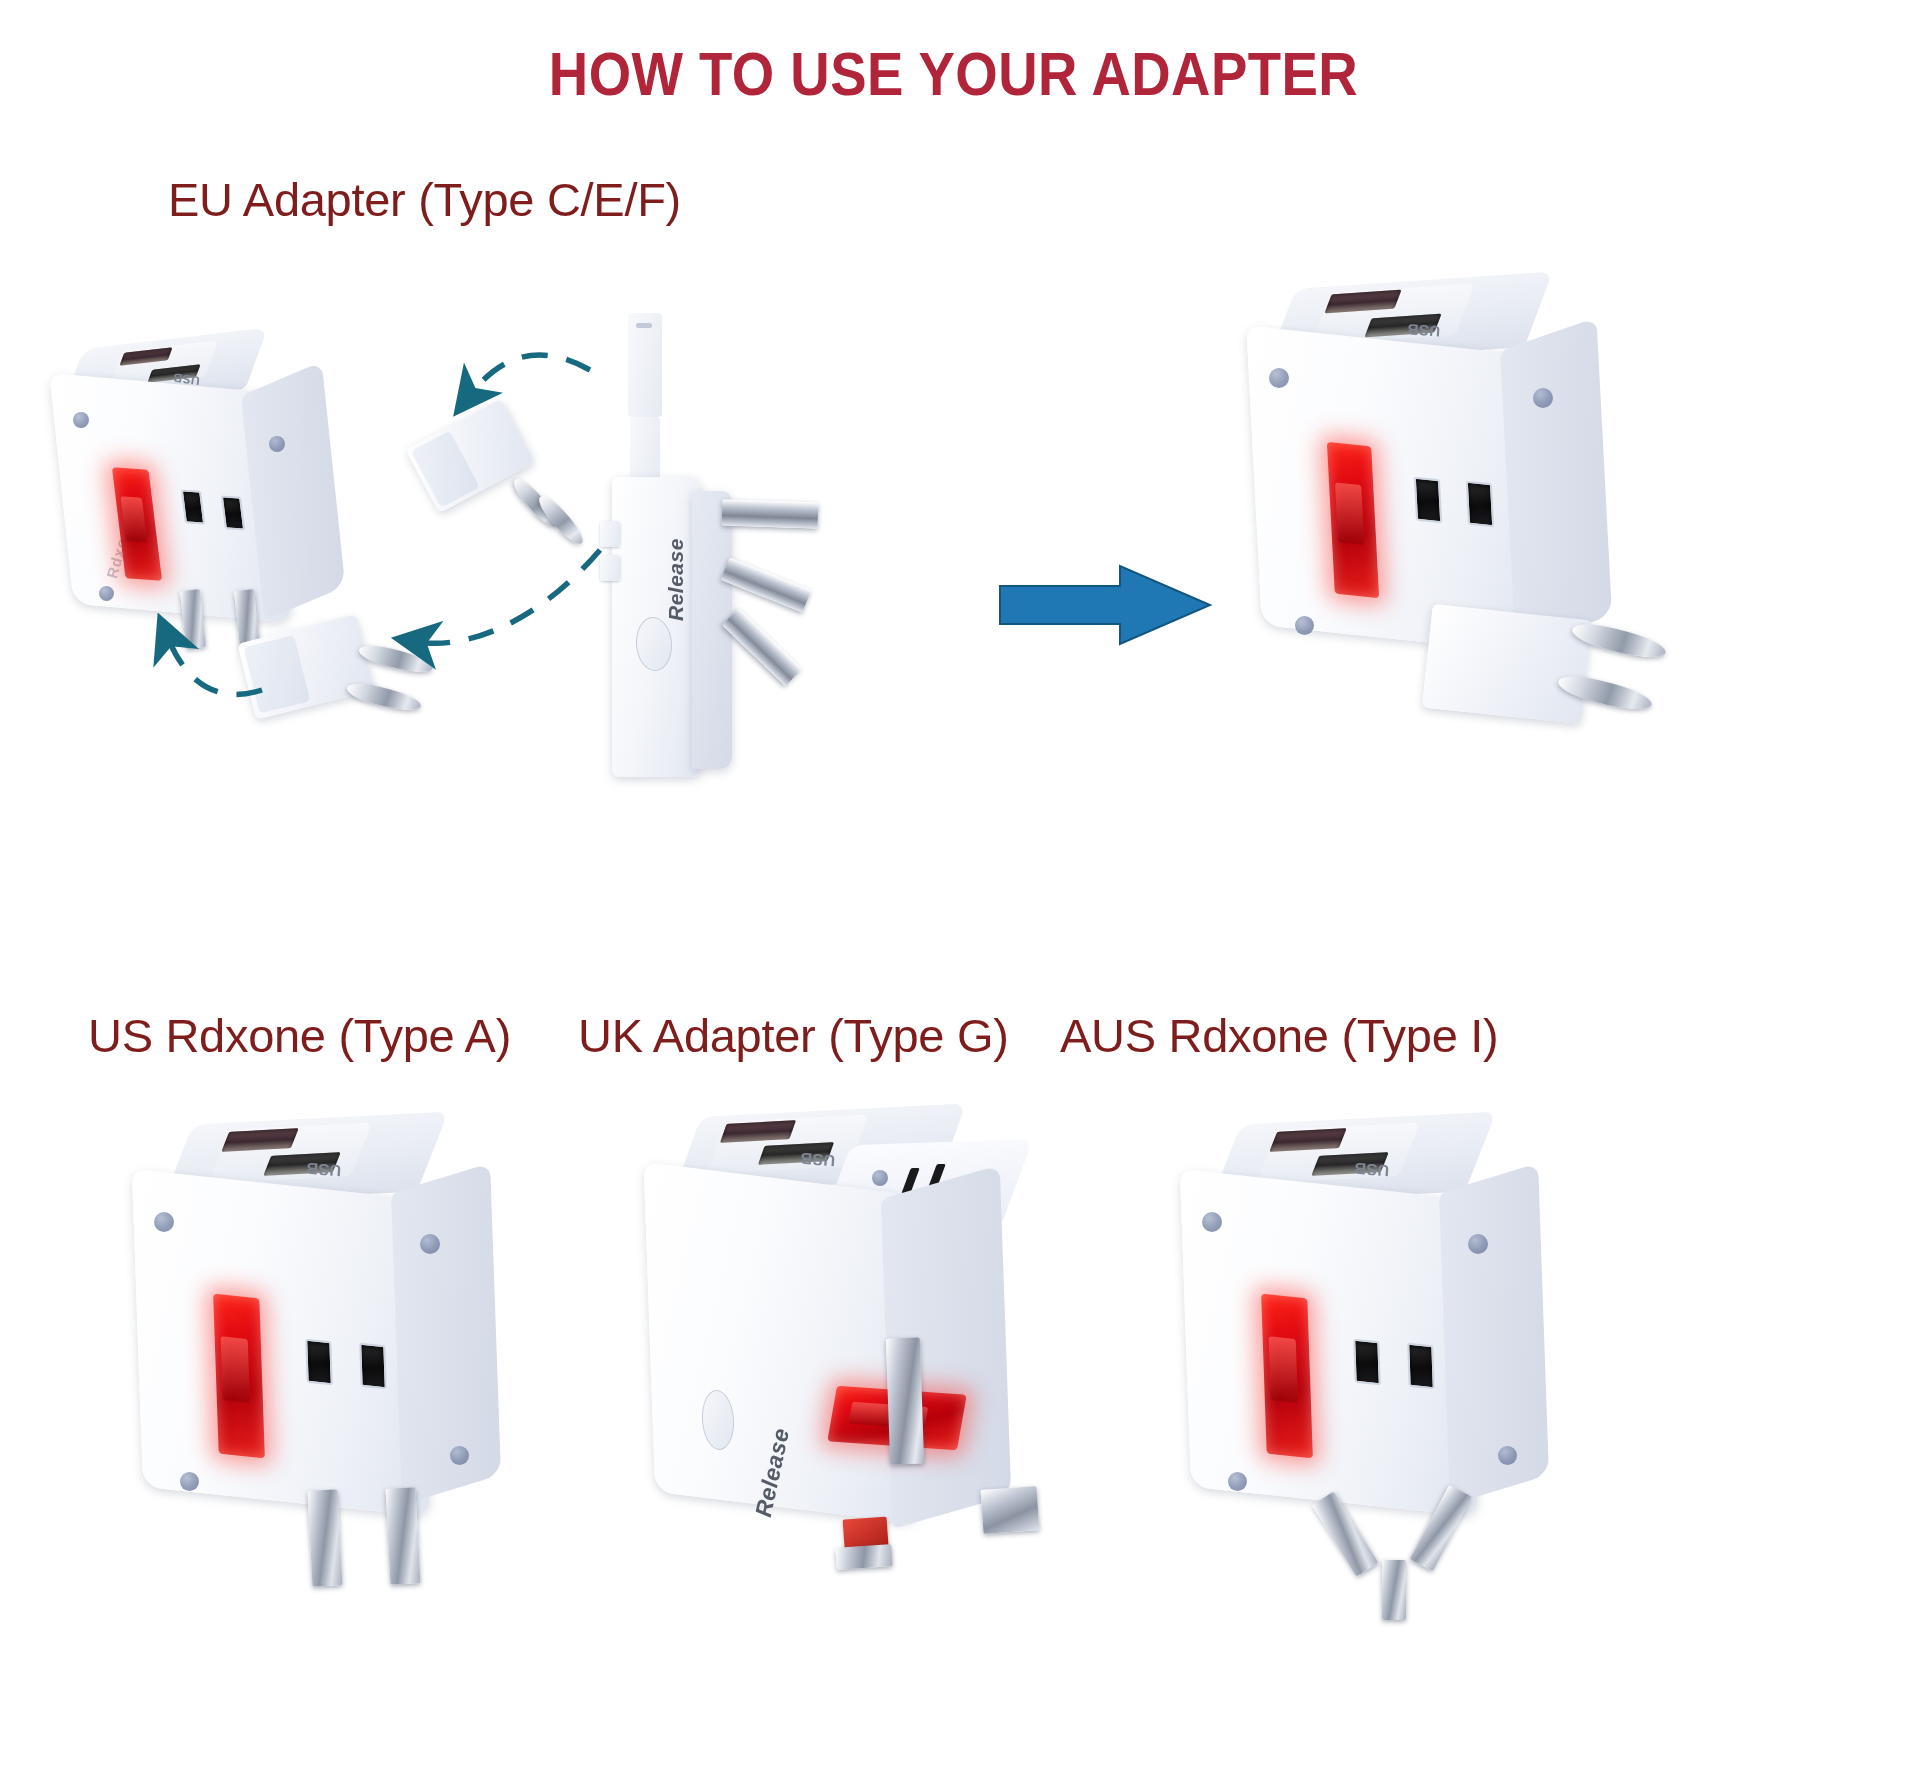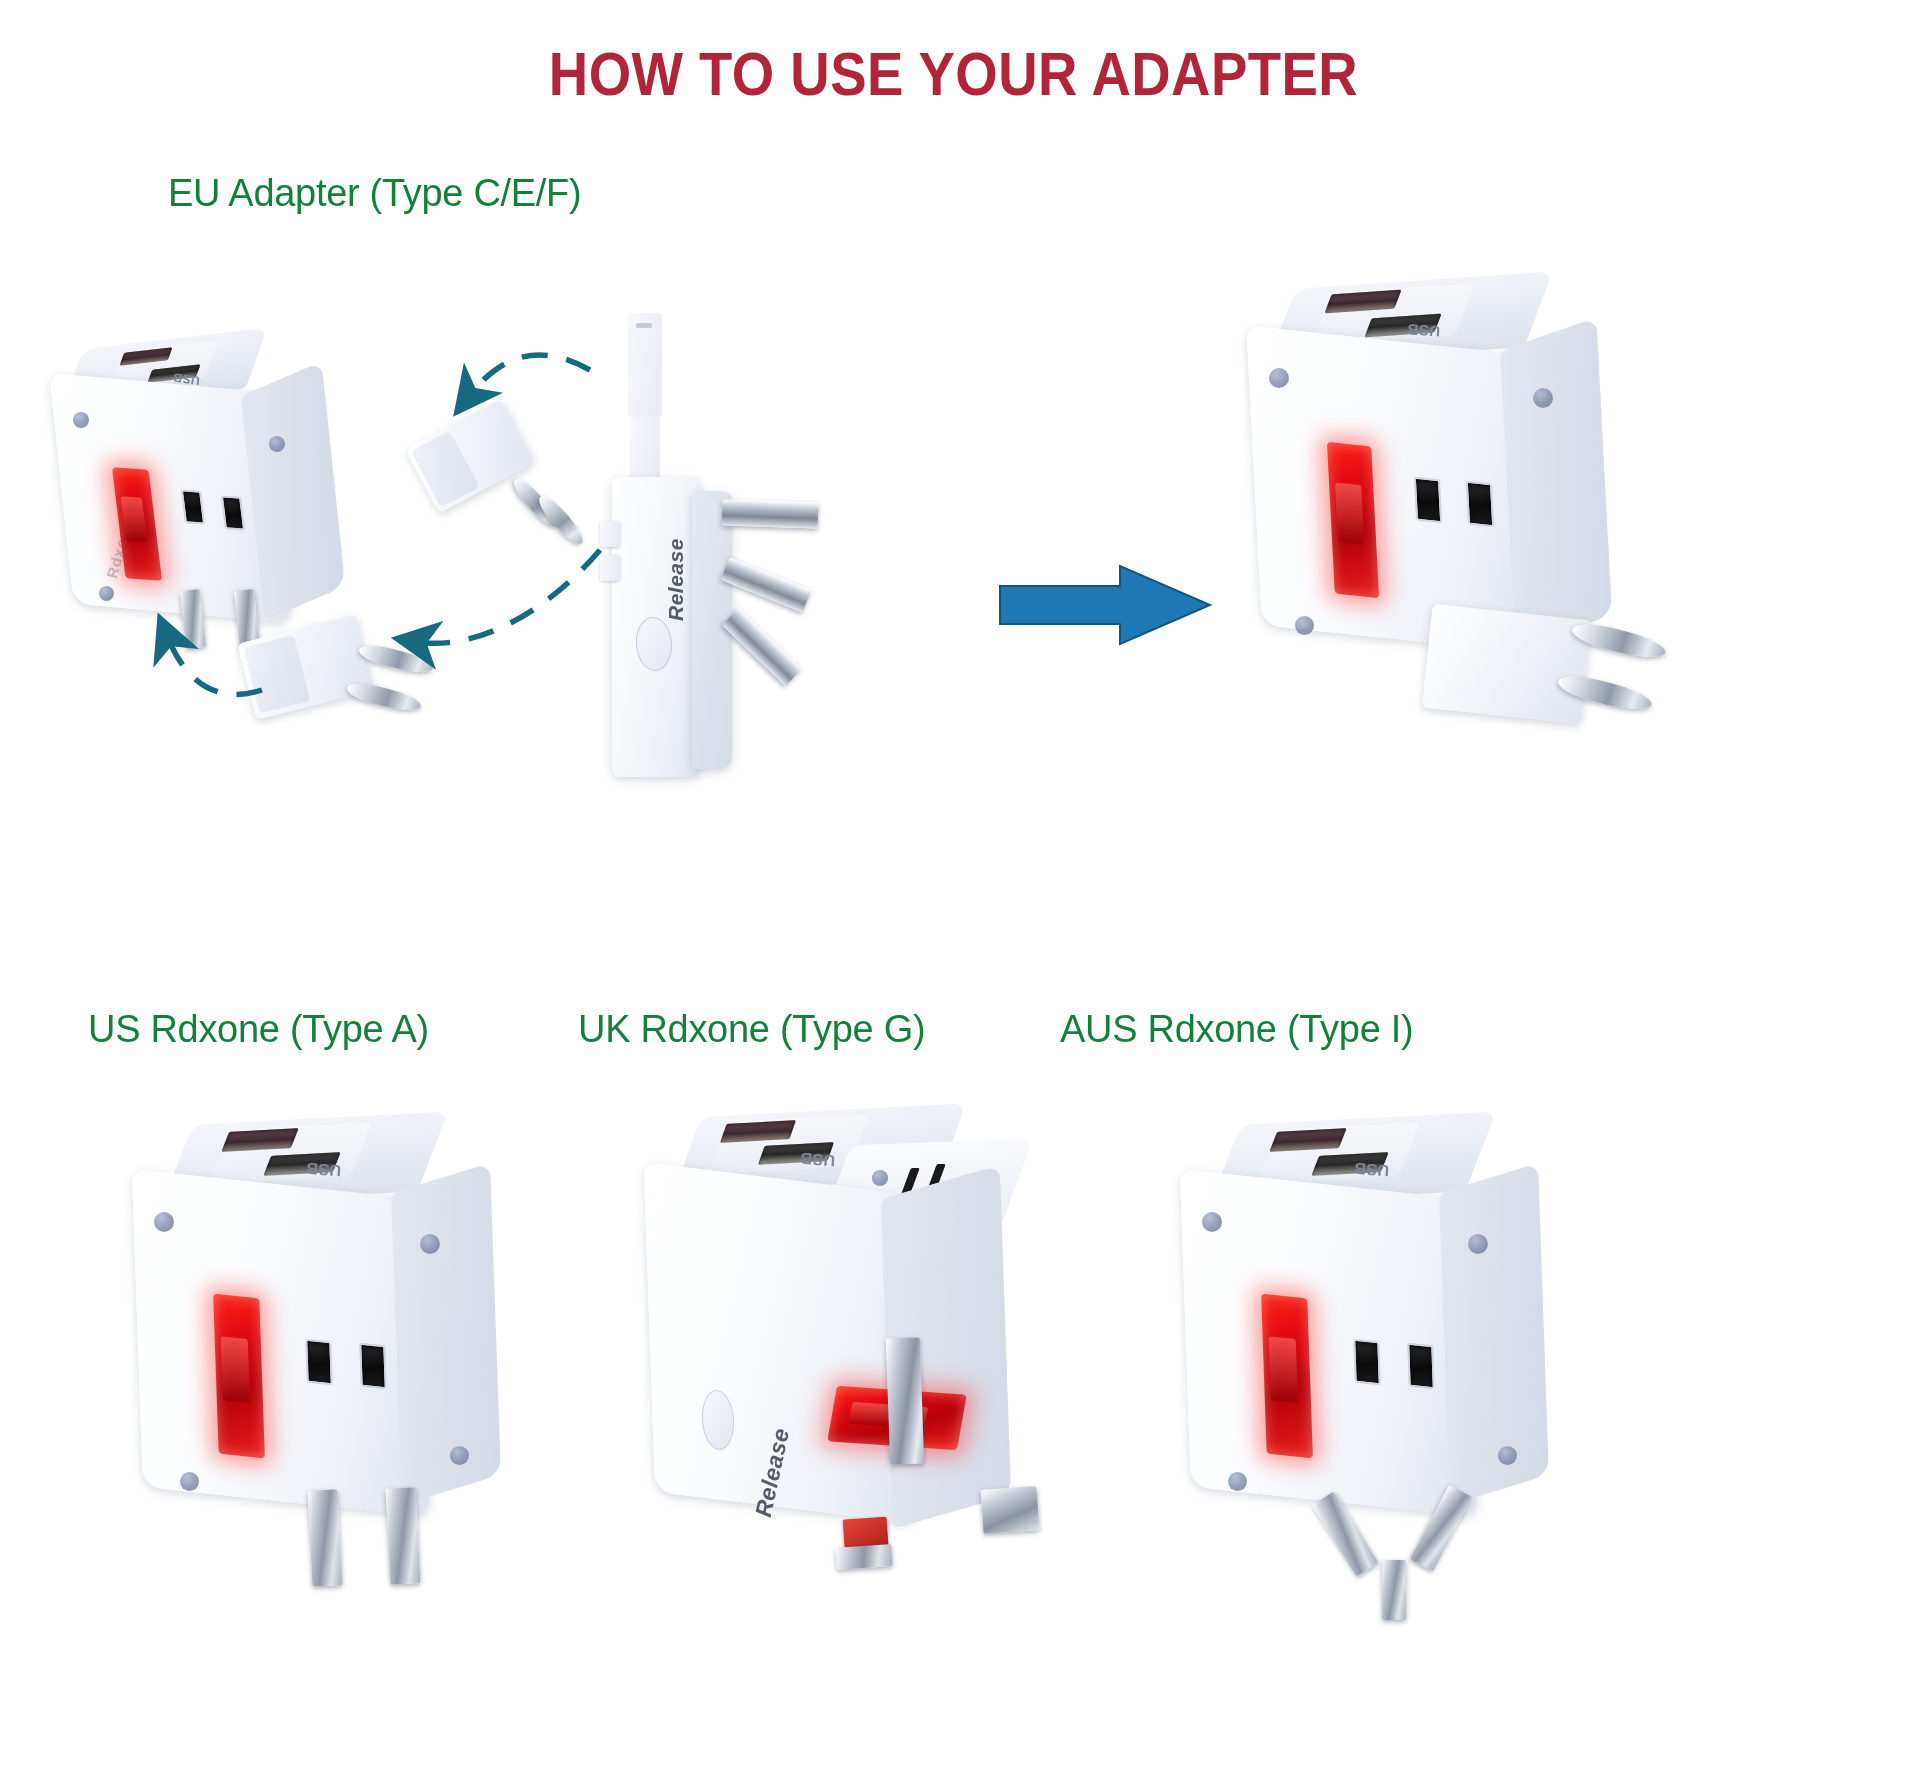--- a/index.html
+++ b/index.html
@@ -26,23 +26,23 @@
     letter-spacing: 0.5px;
     color: #b0253a;
     font-family: "Liberation Sans Narrow", "Liberation Sans", sans-serif;
     transform: scaleX(0.88);
     white-space: nowrap;
   }
 
   
   .sec-label {
     position: absolute;
-    font-size: 38px;
+    font-size: 47px;
     font-weight: normal;
-    color: #15803d;
+    color: #7f1d1d;
     white-space: nowrap;
     letter-spacing: -0.3px;
   }
   #label-eu  { left: 168px;  top: 172px; }
   #label-us  { left: 88px;   top: 1008px; }
   #label-uk  { left: 578px;  top: 1008px; }
   #label-aus { left: 1060px; top: 1008px; }
 
   
   .stage { position: absolute; }
@@ -334,21 +334,21 @@
     <div class="screw" style="left:50px; top:356px; width:19px; height:19px;"></div>
 
     <div class="module" style="left:182px; top:352px; width:160px; height:104px; transform:rotate(6deg);"></div>
     <div class="pin-round" style="left:326px; top:370px; width:96px; height:22px; transform:rotate(14deg);"></div>
     <div class="pin-round" style="left:312px; top:422px; width:96px; height:22px; transform:rotate(14deg);"></div>
   </div>
 
 </div>
 
 <div class="sec-label" id="label-us">US Rdxone (Type A)</div>
-<div class="sec-label" id="label-uk">UK Rdxone (Type G)</div>
+<div class="sec-label" id="label-uk">UK Adapter (Type G)</div>
 <div class="sec-label" id="label-aus">AUS Rdxone (Type I)</div>
 
 <div class="stage adapter" style="left:120px; top:1100px; width:460px; height:560px;">
 
   <div class="body-top" style="left:60px; top:18px; width:250px; height:80px; transform:skewX(-24deg) rotate(-3deg);"></div>
   <div class="usb-plate" style="left:100px; top:26px; width:140px; height:54px; transform:skewX(-24deg) rotate(-3deg);"></div>
   <div class="usb-slot a" style="left:106px; top:30px; width:68px; height:20px; transform:skewX(-24deg) rotate(-3deg);"></div>
   <div class="usb-slot b" style="left:148px; top:54px; width:68px; height:20px; transform:skewX(-24deg) rotate(-3deg);"></div>
   <div class="usb-text" style="left:186px; top:60px; font-size:16px; transform:rotate(184deg);">USB</div>
 

